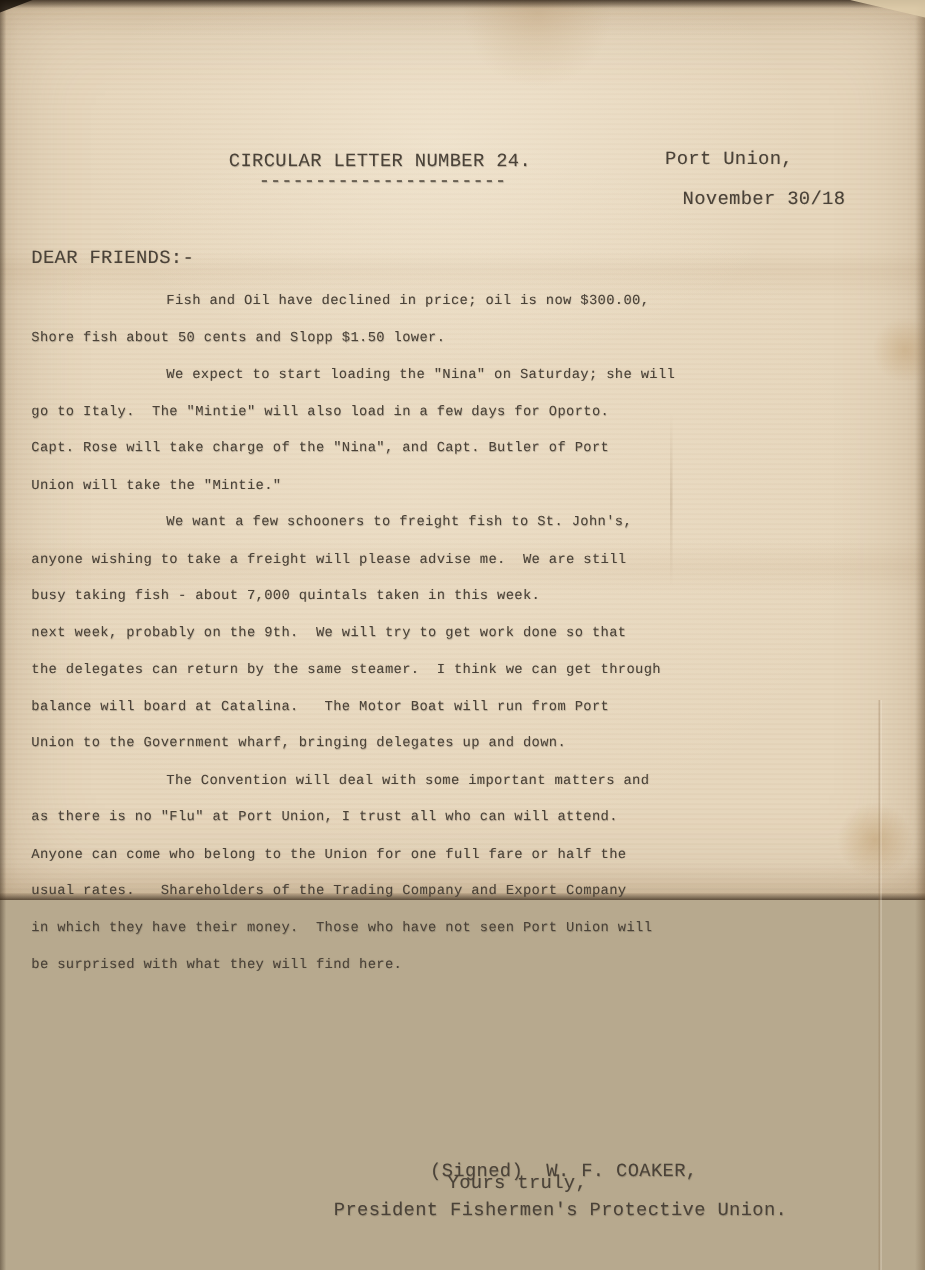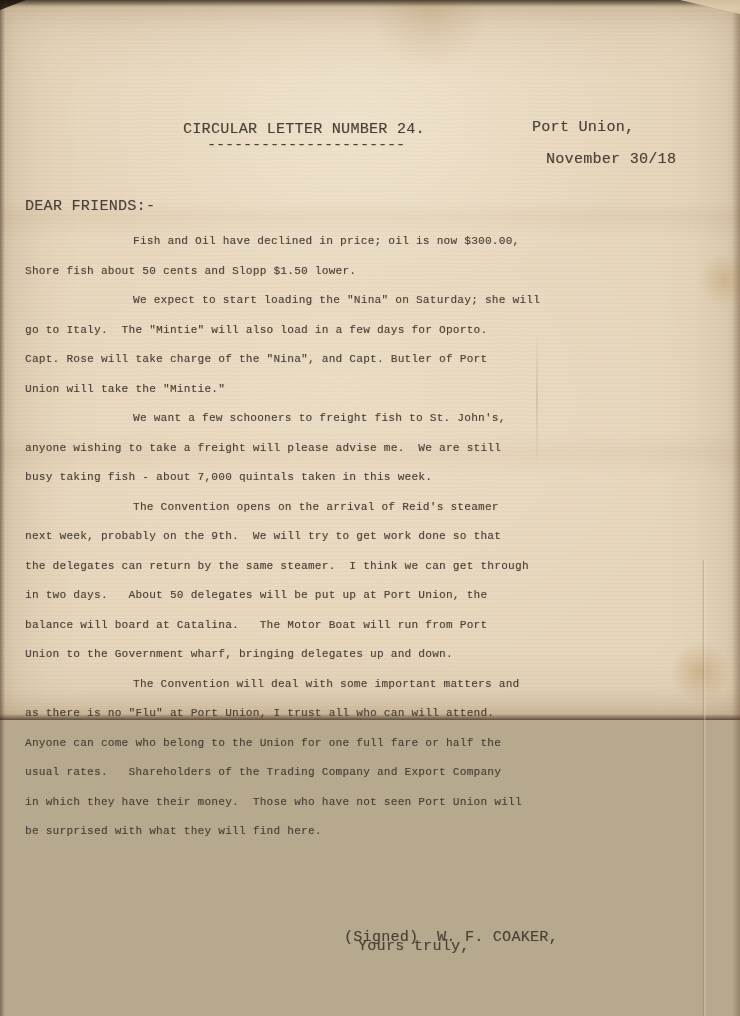--- a/index.html
+++ b/index.html
@@ -115,30 +115,29 @@
   <div class="letter-body">
       <div class="line first">Fish and Oil have declined in price; oil is now $300.00,</div>
       <div class="line">Shore fish about 50 cents and Slopp $1.50 lower.</div>
       <div class="line first">We expect to start loading the "Nina" on Saturday; she will</div>
       <div class="line">go to Italy.  The "Mintie" will also load in a few days for Oporto.</div>
       <div class="line">Capt. Rose will take charge of the "Nina", and Capt. Butler of Port</div>
       <div class="line">Union will take the "Mintie."</div>
       <div class="line first">We want a few schooners to freight fish to St. John's,</div>
       <div class="line">anyone wishing to take a freight will please advise me.  We are still</div>
       <div class="line">busy taking fish - about 7,000 quintals taken in this week.</div>
-      <div class="line first">The Convention opens on the arrival of Reid's steamer</div>
       <div class="line">next week, probably on the 9th.  We will try to get work done so that</div>
       <div class="line">the delegates can return by the same steamer.  I think we can get through</div>
-      <div class="line">in two days.   About 50 delegates will be put up at Port Union, the</div>
       <div class="line">balance will board at Catalina.   The Motor Boat will run from Port</div>
       <div class="line">Union to the Government wharf, bringing delegates up and down.</div>
       <div class="line first">The Convention will deal with some important matters and</div>
       <div class="line">as there is no "Flu" at Port Union, I trust all who can will attend.</div>
       <div class="line">Anyone can come who belong to the Union for one full fare or half the</div>
       <div class="line">usual rates.   Shareholders of the Trading Company and Export Company</div>
       <div class="line">in which they have their money.  Those who have not seen Port Union will</div>
       <div class="line">be surprised with what they will find here.</div>
     </div>
 
   <div class="tw closing-valediction">Yours truly,</div>
   <div class="tw closing-signature">(Signed)  W. F. COAKER,</div>
+  <div class="tw closing-title">President Fishermen's Protective Union.</div>
 
 </div>
 
 </body></html>

